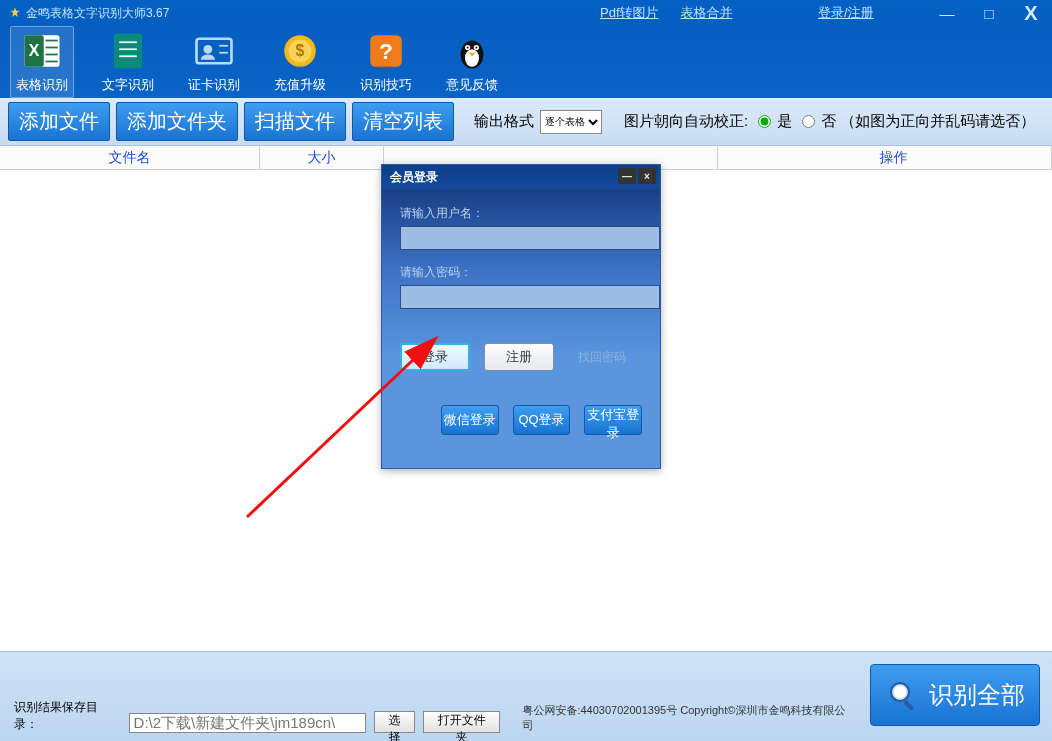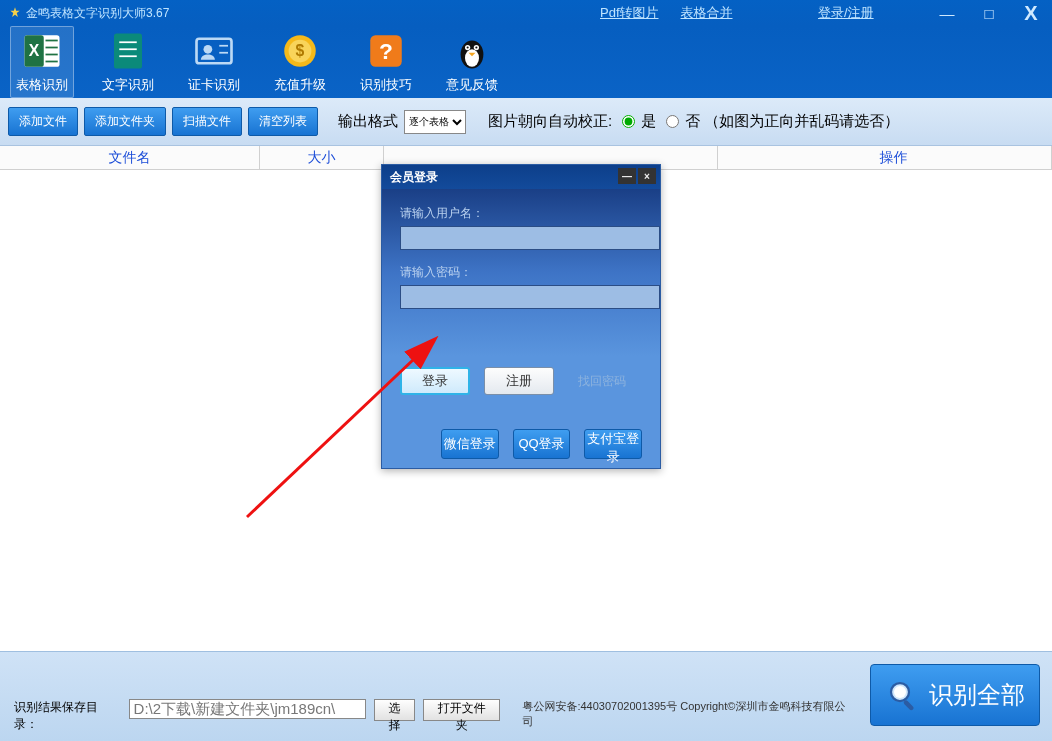--- a/index.html
+++ b/index.html
@@ -110,21 +110,21 @@
     gap: 6px;
     border-bottom: 1px solid #a9c3e0;
   }
   .blue-btn {
     background: linear-gradient(to bottom, #3f9df0, #1873d2);
     color: #fff;
     border: 1px solid #0e5aa8;
     border-radius: 2px;
     padding: 5px 10px;
     cursor: pointer;
-    font-size: 12px;
+    font-size: 20px;
   }
   .secondbar .lbl {
     margin-left: 14px;
     color: #000;
     font-size: 15px;
   }
   .secondbar select {
     font-size: 10px;
     height: 24px;
     border: 1px solid #888;
@@ -229,21 +229,21 @@
     border: 1px solid #2b4d85;
     margin-bottom: 14px;
     padding: 0 4px;
     color: #0b2a55;
     font-size: 12px;
   }
   .btn-row {
     display: flex;
     align-items: center;
     gap: 14px;
-    margin-top: 44px;
+    margin-top: 20px;
   }
   .dlg-btn {
     width: 70px;
     height: 28px;
     border: 1px solid #7a8fa9;
     border-radius: 3px;
     background: linear-gradient(to bottom, #fdfdfd, #e4e9ef);
     color: #333;
     font-size: 13px;
     cursor: pointer;
@@ -312,21 +312,21 @@
   }
   .recognize-all .mag {
     width: 36px; height: 36px;
   }
   .footer-row {
     position: absolute;
     left: 14px;
     bottom: 8px;
     right: 200px;
     display: flex;
-    align-items: flex-start;
+    align-items: flex-end;
     gap: 8px;
     font-size: 12px;
     color: #000;
   }
   .footer-row input[type=text] {
     width: 240px;
     height: 20px;
     font-size: 15px;
     color: #777;
     border: 1px solid #888;

